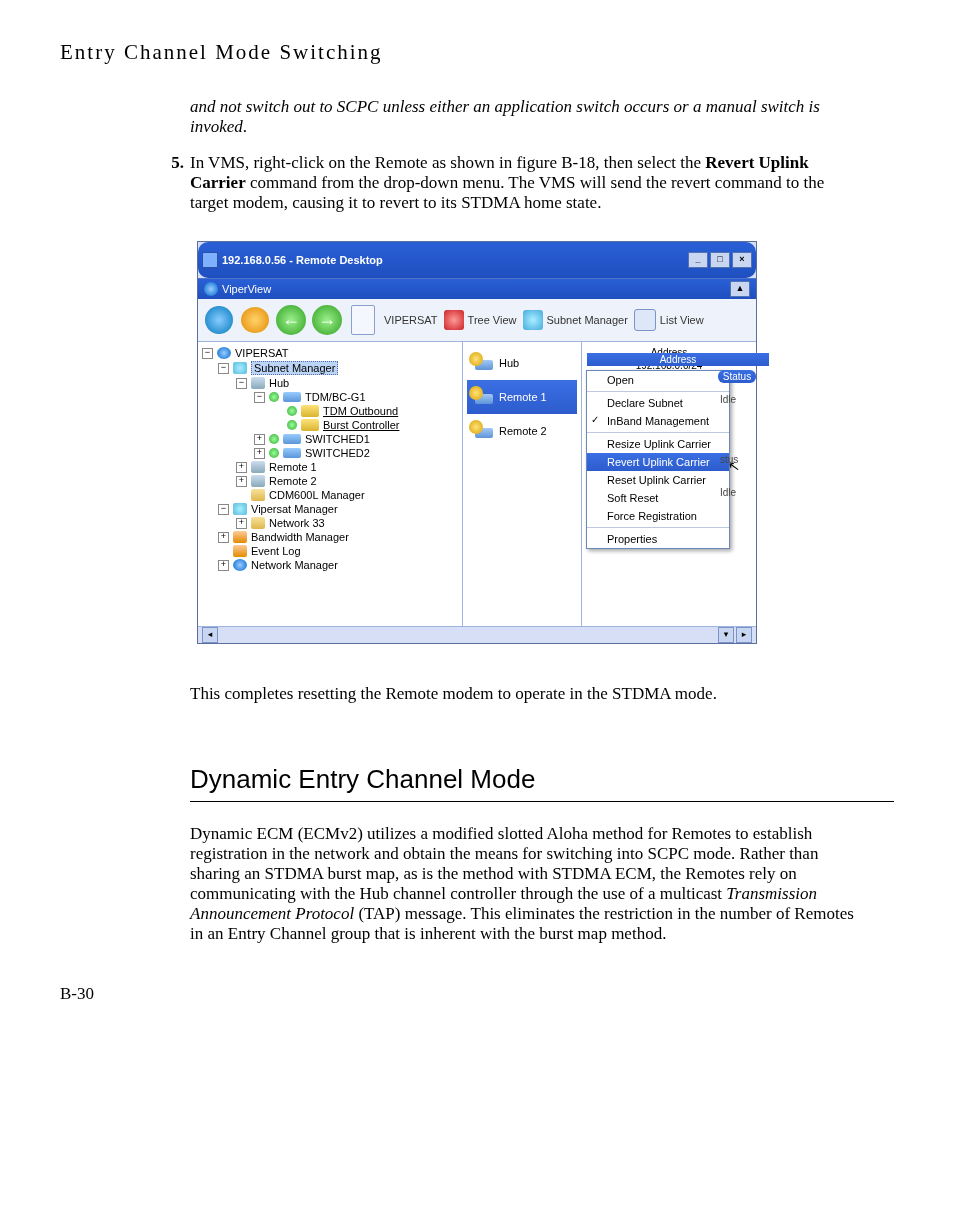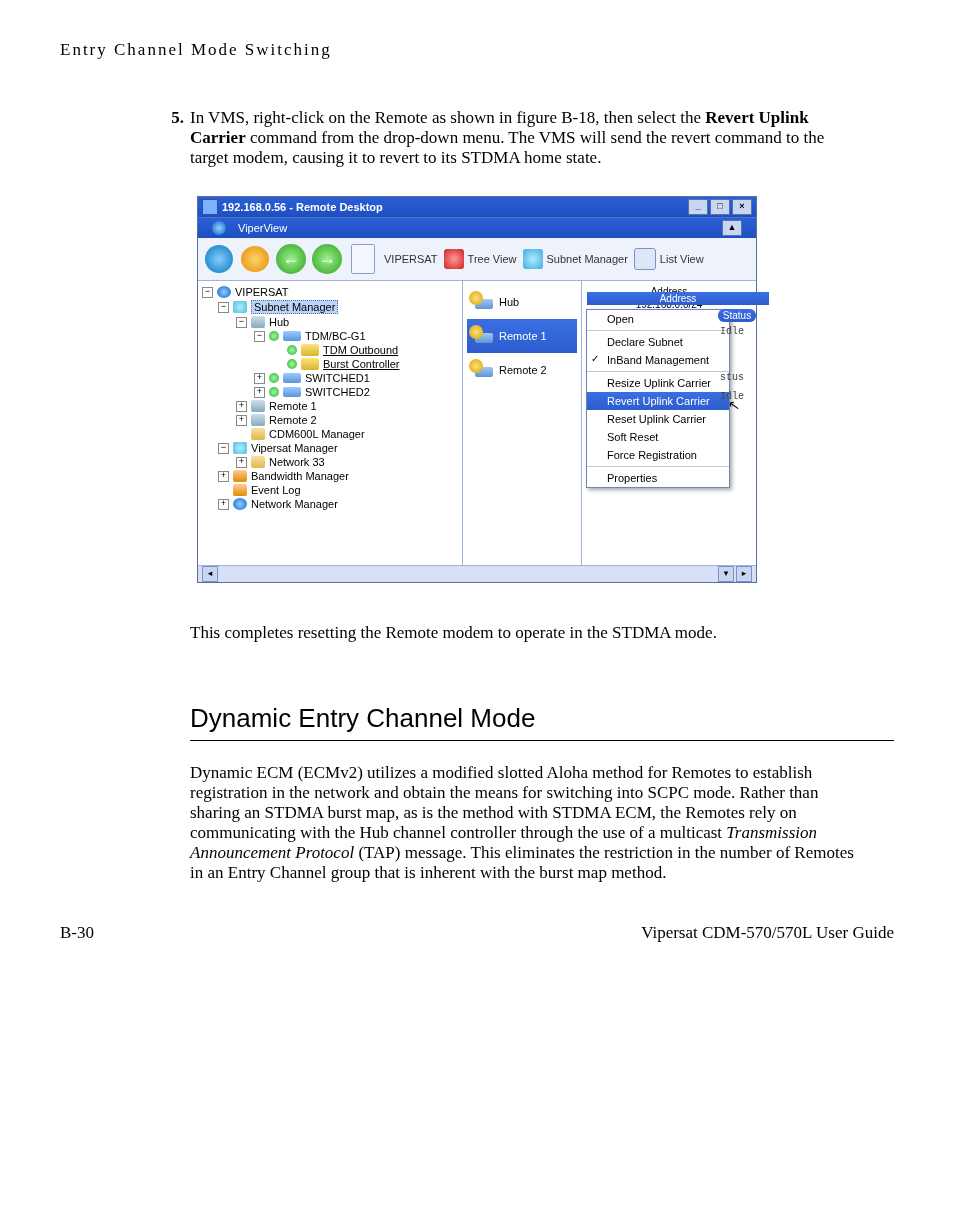--- a/index.html
+++ b/index.html
@@ -7,23 +7,23 @@
     padding: 40px 60px;
     font-family: "Times New Roman", Times, serif;
     font-size: 17px;
     color: #000;
     background: #fff;
     width: 954px;
     box-sizing: border-box;
   }
   .page-header {
     font-family: "Times New Roman", serif;
-    font-size: 17px;
+    font-size: 21px;
     letter-spacing: 2px;
-    margin-bottom: 48px;
+    margin-bottom: 32px;
   }
   .body-indent {
     margin-left: 130px;
     margin-right: 30px;
   }
   .italic {
     font-style: italic;
   }
   .bold {
     font-weight: bold;
@@ -79,22 +79,23 @@
     background: #d6dff5;
     text-align: left;
   }
   .titlebar {
     background: linear-gradient(#2a5fd6, #1f4fbf);
     color: #fff;
     height: 20px;
     display: flex;
     align-items: center;
     justify-content: space-between;
-    padding: 0 4px;
+    padding: 8px 4px;
     font-weight: bold;
+    border-radius: 10px;
   }
   .titlebar .left {
     display: flex;
     align-items: center;
     gap: 4px;
   }
   .titlebar-icon {
     width: 14px;
     height: 14px;
     background: #7db1ff;
@@ -111,24 +112,24 @@
     background: #c8d6f2;
     border: 1px solid #5272b0;
     font-size: 9px;
     line-height: 12px;
     text-align: center;
     color: #000;
   }
   .subtitle {
     background: linear-gradient(#2a5fd6, #1f4fbf);
     color: #fff;
-    padding: 2px 14px;
+    padding: 2px 6px;
     display: flex;
     align-items: center;
-    gap: 12px;
+    gap: 4px;
     border-top: 1px solid #4d74c7;
   }
   .sub-icon {
     width: 14px;
     height: 14px;
     background: radial-gradient(circle, #9cf, #06c);
     border-radius: 50%;
   }
   .toolbar {
     background: #eef2fb;
@@ -303,21 +304,21 @@
     transform: rotate(-10deg);
   }
   .status-col {
     position:absolute;
     right:0;
     top:28px;
     width:38px;
     font-size:10px;
   }
   .status-hdr { background:linear-gradient(#3a6fe3,#2d5ccd); color:#fff; text-align:center; padding:1px 0;border-radius:6px;}
-  .status-val { color:#444; padding:4px 2px;font-family:Liberation Mono, monospace; }
+  .status-val { color:#444; padding:11px 2px; }
 
   .vms-statusbar {
     height: 16px;
     background:#d6dff5;
     border-top:1px solid #9fb4dc;
     display:flex;
     justify-content:space-between;
     align-items:center;
     padding:0 4px;
   }
@@ -331,20 +332,23 @@
     display:flex; gap:2px; align-items:flex-end;
   }
   .para { margin-top: 2px; }
 </style>
 </head>
 <body>
 
 <div class="page-header">Entry Channel Mode Switching</div>
 
 <div class="body-indent">
+  <div>
+    <span class="italic">and not switch out to SCPC unless either an application switch occurs or a manual switch is invoked</span><span>.</span>
+  </div>
 
   <div class="step">
     <div class="step-num">5.</div>
     <div>
       <span>In VMS, right-click on the Remote as shown in figure B-18, then select the </span><span class="bold">Revert Uplink Carrier</span><span> command from the drop-down menu. The VMS will send the revert command to the target modem, causing it to revert to its STDMA home state.</span>
     </div>
   </div>
 </div>
 
 <div class="figure-wrap">
@@ -554,14 +558,13 @@
 <h2 class="section-title">Dynamic Entry Channel Mode</h2>
 
 <div class="body-indent">
   <div class="para">
     <span>Dynamic ECM (ECMv2) utilizes a modified slotted Aloha method for Remotes to establish registration in the network and obtain the means for switching into SCPC mode. Rather than sharing an STDMA burst map, as is the method with STDMA ECM, the Remotes rely on communicating with the Hub channel controller through the use of a multicast </span><span class="italic">Transmission Announcement Protocol</span><span> (TAP) message. This eliminates the restriction in the number of Remotes in an Entry Channel group that is inherent with the burst map method.</span>
   </div>
 </div>
 
 <div class="footer">
   <span>B-30</span>
-  <span>Vipersat CDM-570/570L User Guide</span>
 </div>
 
 </body></html>

